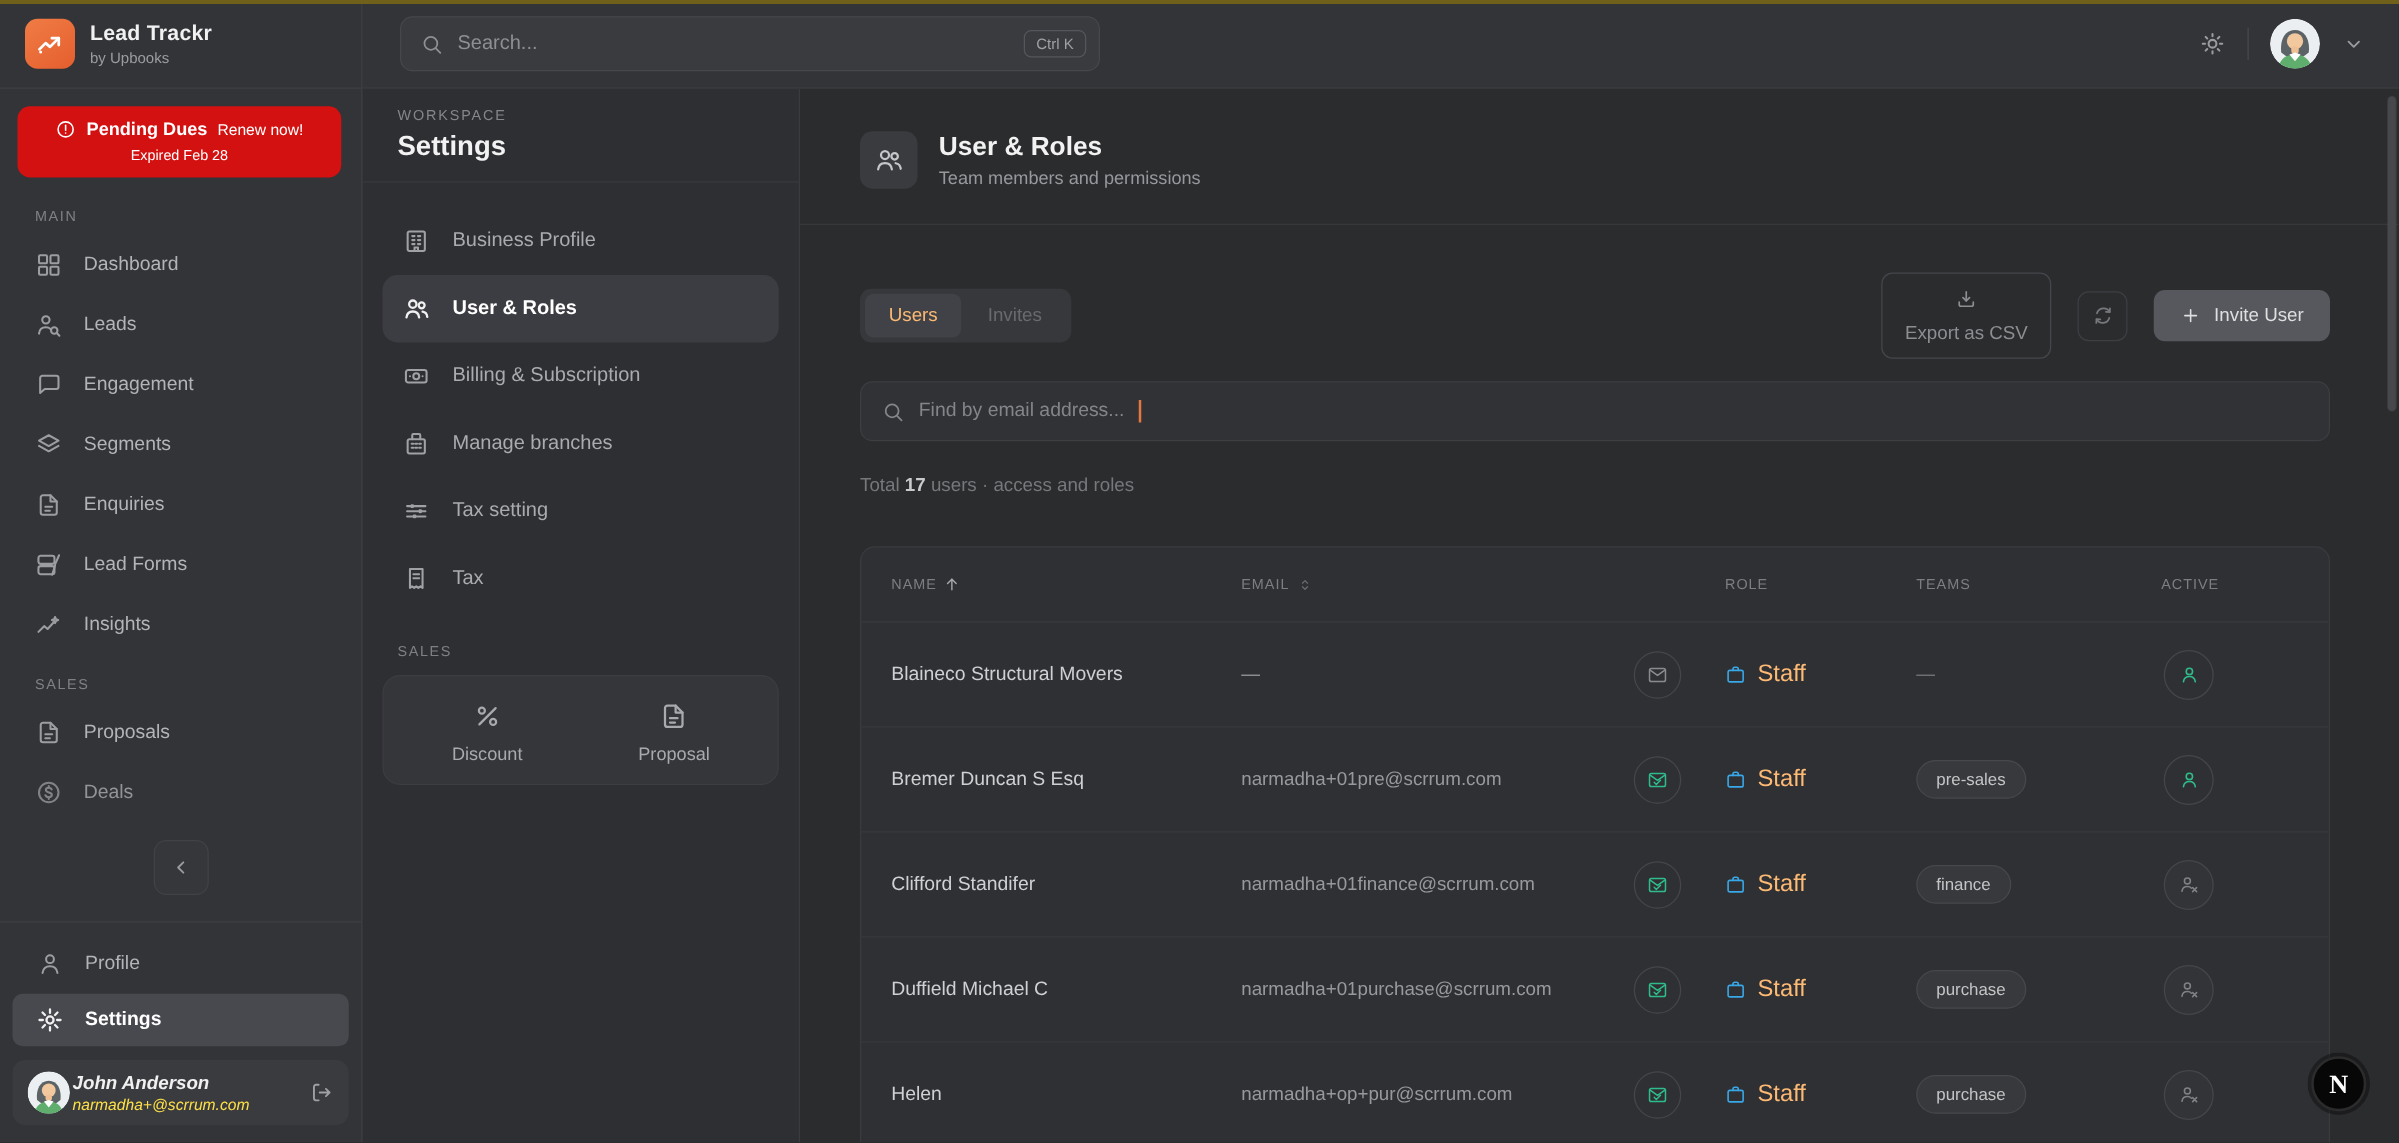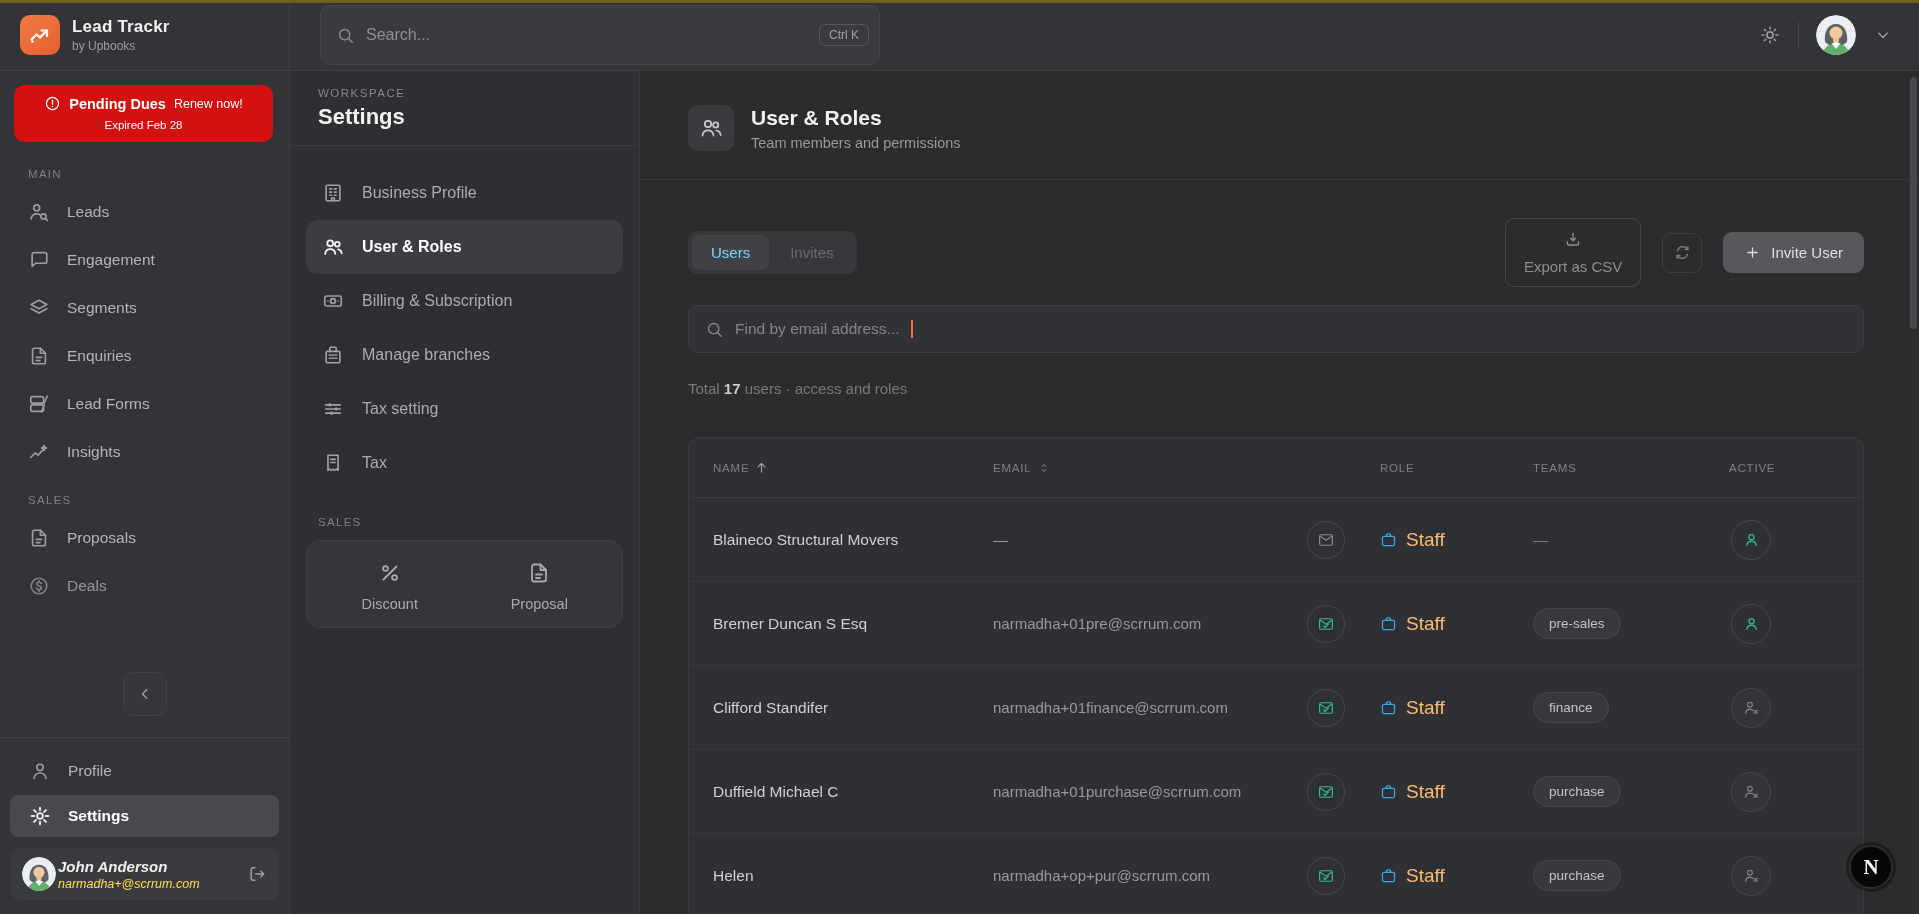--- a/index.html
+++ b/index.html
@@ -32,21 +32,21 @@
   .footer-item.active { background:#48494e; color:#ffffff; font-weight:bold; }
   .footer-item.active .ic { color:#f0f0f1; }
   .user-card { margin-top:8px; background:#3a3b3f; border-radius:10px; padding:9px 12px; display:flex; align-items:center; gap:2px; cursor:pointer;font-style:italic; }
   .user-name { font-size:15px; font-weight:bold; color:#f0f0f1; }
   .user-email { font-size:12.5px; color:#fde047; margin-top:2px; }
   .logout { margin-left:auto; color:#9fa0a3; }
 
   
   .right { flex:1; display:flex; flex-direction:column; min-width:0; }
   .topbar { height:71px; background:#333438; border-bottom:1px solid #3e3f43; display:flex; align-items:center; padding:0 26px 0 30px; flex:none; }
-  .topbar-search { width:560px; height:60px; background:#3a3b3f; border:1px solid #46474b; border-radius:10px;
+  .topbar-search { width:560px; height:44px; background:#3a3b3f; border:1px solid #46474b; border-radius:10px;
     display:flex; align-items:center; gap:11px; padding:0 10px 0 15px; color:#8e8f93; font-size:16px; cursor:text; }
   .kbd { margin-left:auto; border:1px solid #55565b; border-radius:6px; padding:3px 9px; font-size:12px; color:#9fa0a4; }
   .topbar-right { margin-left:auto; display:flex; align-items:center; gap:17px; }
   .vdivider { width:1px; height:26px; background:#47484c; }
   .avatar { border-radius:50%; display:block; }
   .sun-btn, .chev-btn { color:#9b9c9f; display:grid; place-items:center; cursor:pointer; }
 
   .content-row { flex:1; display:flex; min-height:0; }
 
   
@@ -67,21 +67,21 @@
   
   .main { flex:1; min-width:0; overflow:hidden; background:#2b2c2e; position:relative; }
   .page-header { padding:34px 48px 28px; border-bottom:1px solid #37383b; display:flex; align-items:center; gap:17px; }
   .header-icon-box { width:46px; height:46px; border-radius:10px; background:#3a3b3f; display:grid; place-items:center; color:#c6c7c9; flex:none; }
   .page-title { font-size:21px; font-weight:bold; color:#f2f2f3; }
   .page-sub { font-size:14.5px; color:#97989c; margin-top:5px; }
   .main-body { padding-left:48px; }
   .toolbar { width:1176px; margin-top:38px; display:flex; align-items:center; }
   .tabs { display:flex; background:#37383b; border-radius:9px; padding:4px; gap:2px; }
   .tab { padding:9px 19px; border-radius:7px; font-size:15px; color:#696a6e; cursor:pointer; }
-  .tab.active { background:#414247; color:#7dd3fc; }
+  .tab.active { background:#414247; color:#fdba74; }
   .toolbar-right { margin-left:auto; display:flex; align-items:center; gap:21px; }
   .btn-export { display:flex; align-items:center; gap:10px; border:1px solid #45464b; border-radius:9px; padding:11px 18px;
     font-size:15px; color:#8d8e92; background:transparent; cursor:pointer;flex-direction:column; }
   .btn-refresh { width:40px; height:40px; border:1px solid #3d3e42; border-radius:9px; color:#77787c; display:grid; place-items:center; background:transparent; cursor:pointer; }
   .btn-invite { display:flex; align-items:center; gap:10px; background:#57585d; border:none; border-radius:9px; padding:12px 21px;
     font-size:15px; color:#dedfe0; cursor:pointer; }
   .find-input { margin-top:18px; width:1176px; height:48px; background:#313236; border:1px solid #3d3e42; border-radius:10px;
     display:flex; align-items:center; gap:11px; padding:0 16px; font-size:15.5px; color:#84858a; cursor:text; }
   .caret { width:2px; height:18px; background:#e8773f; }
   .summary { margin-top:27px; font-size:15px; color:#77787c; }
@@ -314,20 +314,26 @@
             </svg>
           <span class="banner-title">Pending Dues</span>
           <span class="banner-action">Renew now!</span>
         </div>
         <div class="banner-sub">Expired Feb 28</div>
       </div>
 
       <div class="nav-label">MAIN</div>
       <div class="nav-item">
           <svg class="ic" width="22" height="22">
+            <use href="#i-grid"></use>
+          </svg>
+          <span>Dashboard</span>
+        </div>
+      <div class="nav-item">
+          <svg class="ic" width="22" height="22">
             <use href="#i-leads"></use>
           </svg>
           <span>Leads</span>
         </div>
       <div class="nav-item">
           <svg class="ic" width="22" height="22">
             <use href="#i-chat"></use>
           </svg>
           <span>Engagement</span>
         </div>

